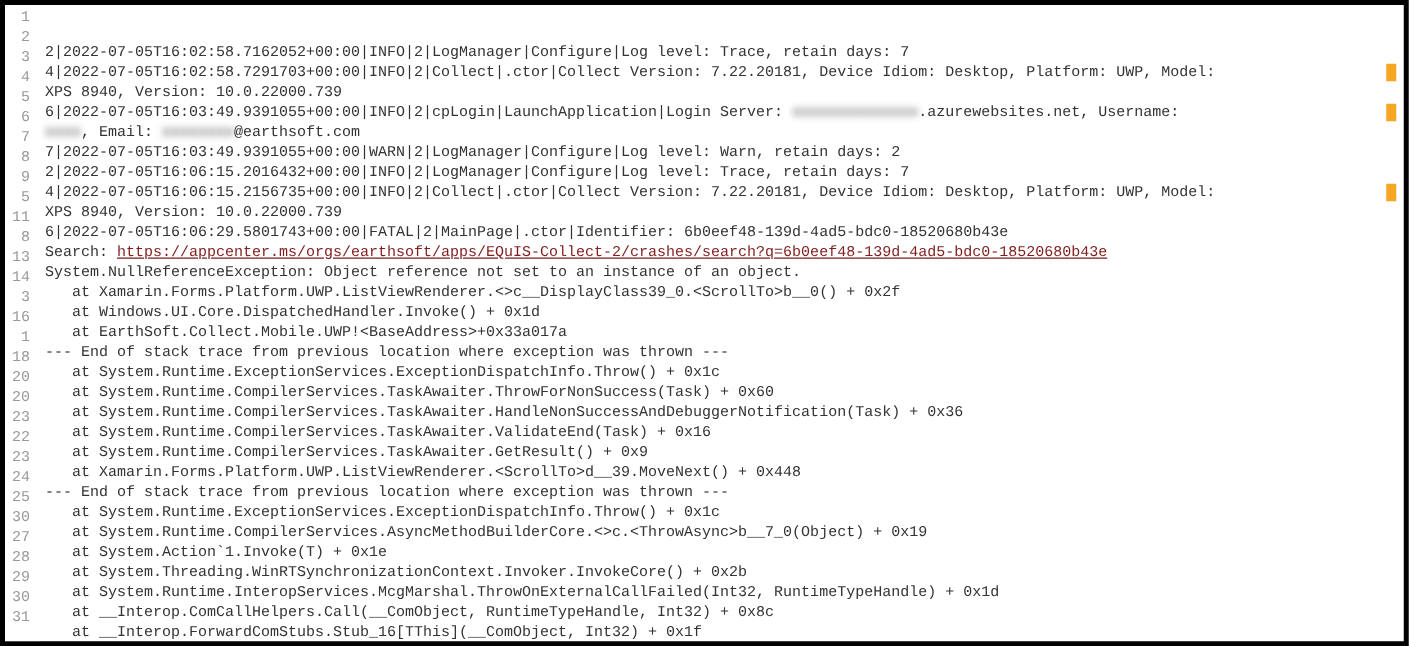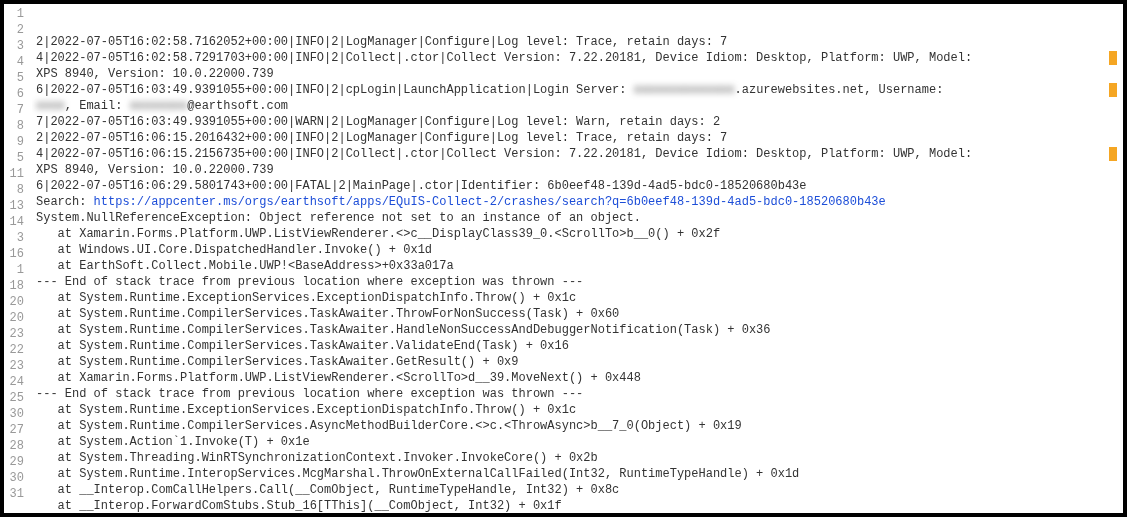--- a/index.html
+++ b/index.html
@@ -43,21 +43,22 @@
       white-space: pre;
       overflow: hidden;
       position: relative;
     }
     .line {
       height: 16px;
       line-height: 16px;
       position: relative;
     }
     .link {
-      color: #1d4ed8;
+      text-decoration: underline;
+      color: #7f1d1d;
     }
     .warn-marker {
       position: absolute;
       right: 2px;
       width: 8px;
       height: 14px;
       background: #f5a623;
       top: 1px;
     }
     .content-inner {

